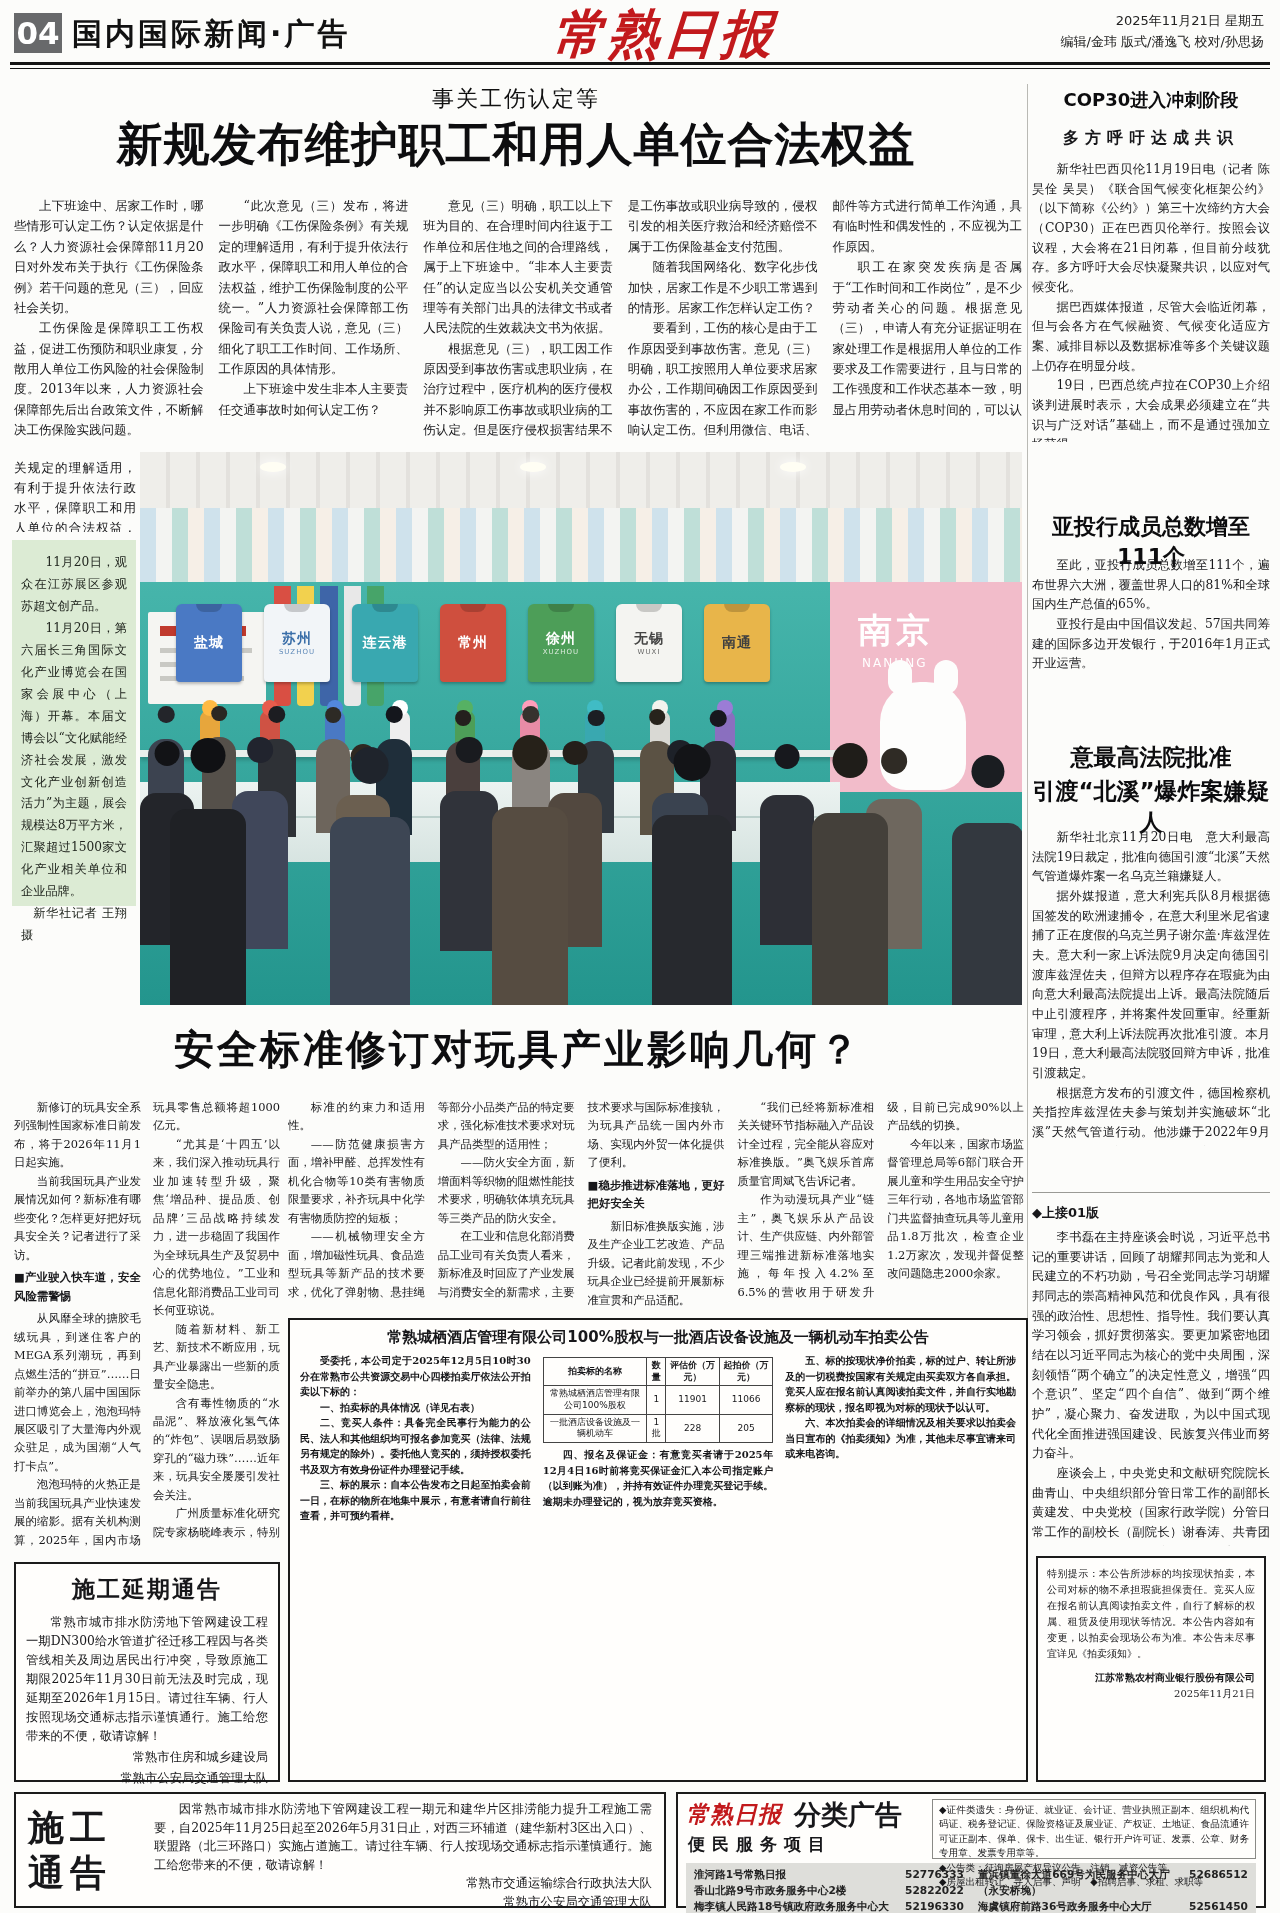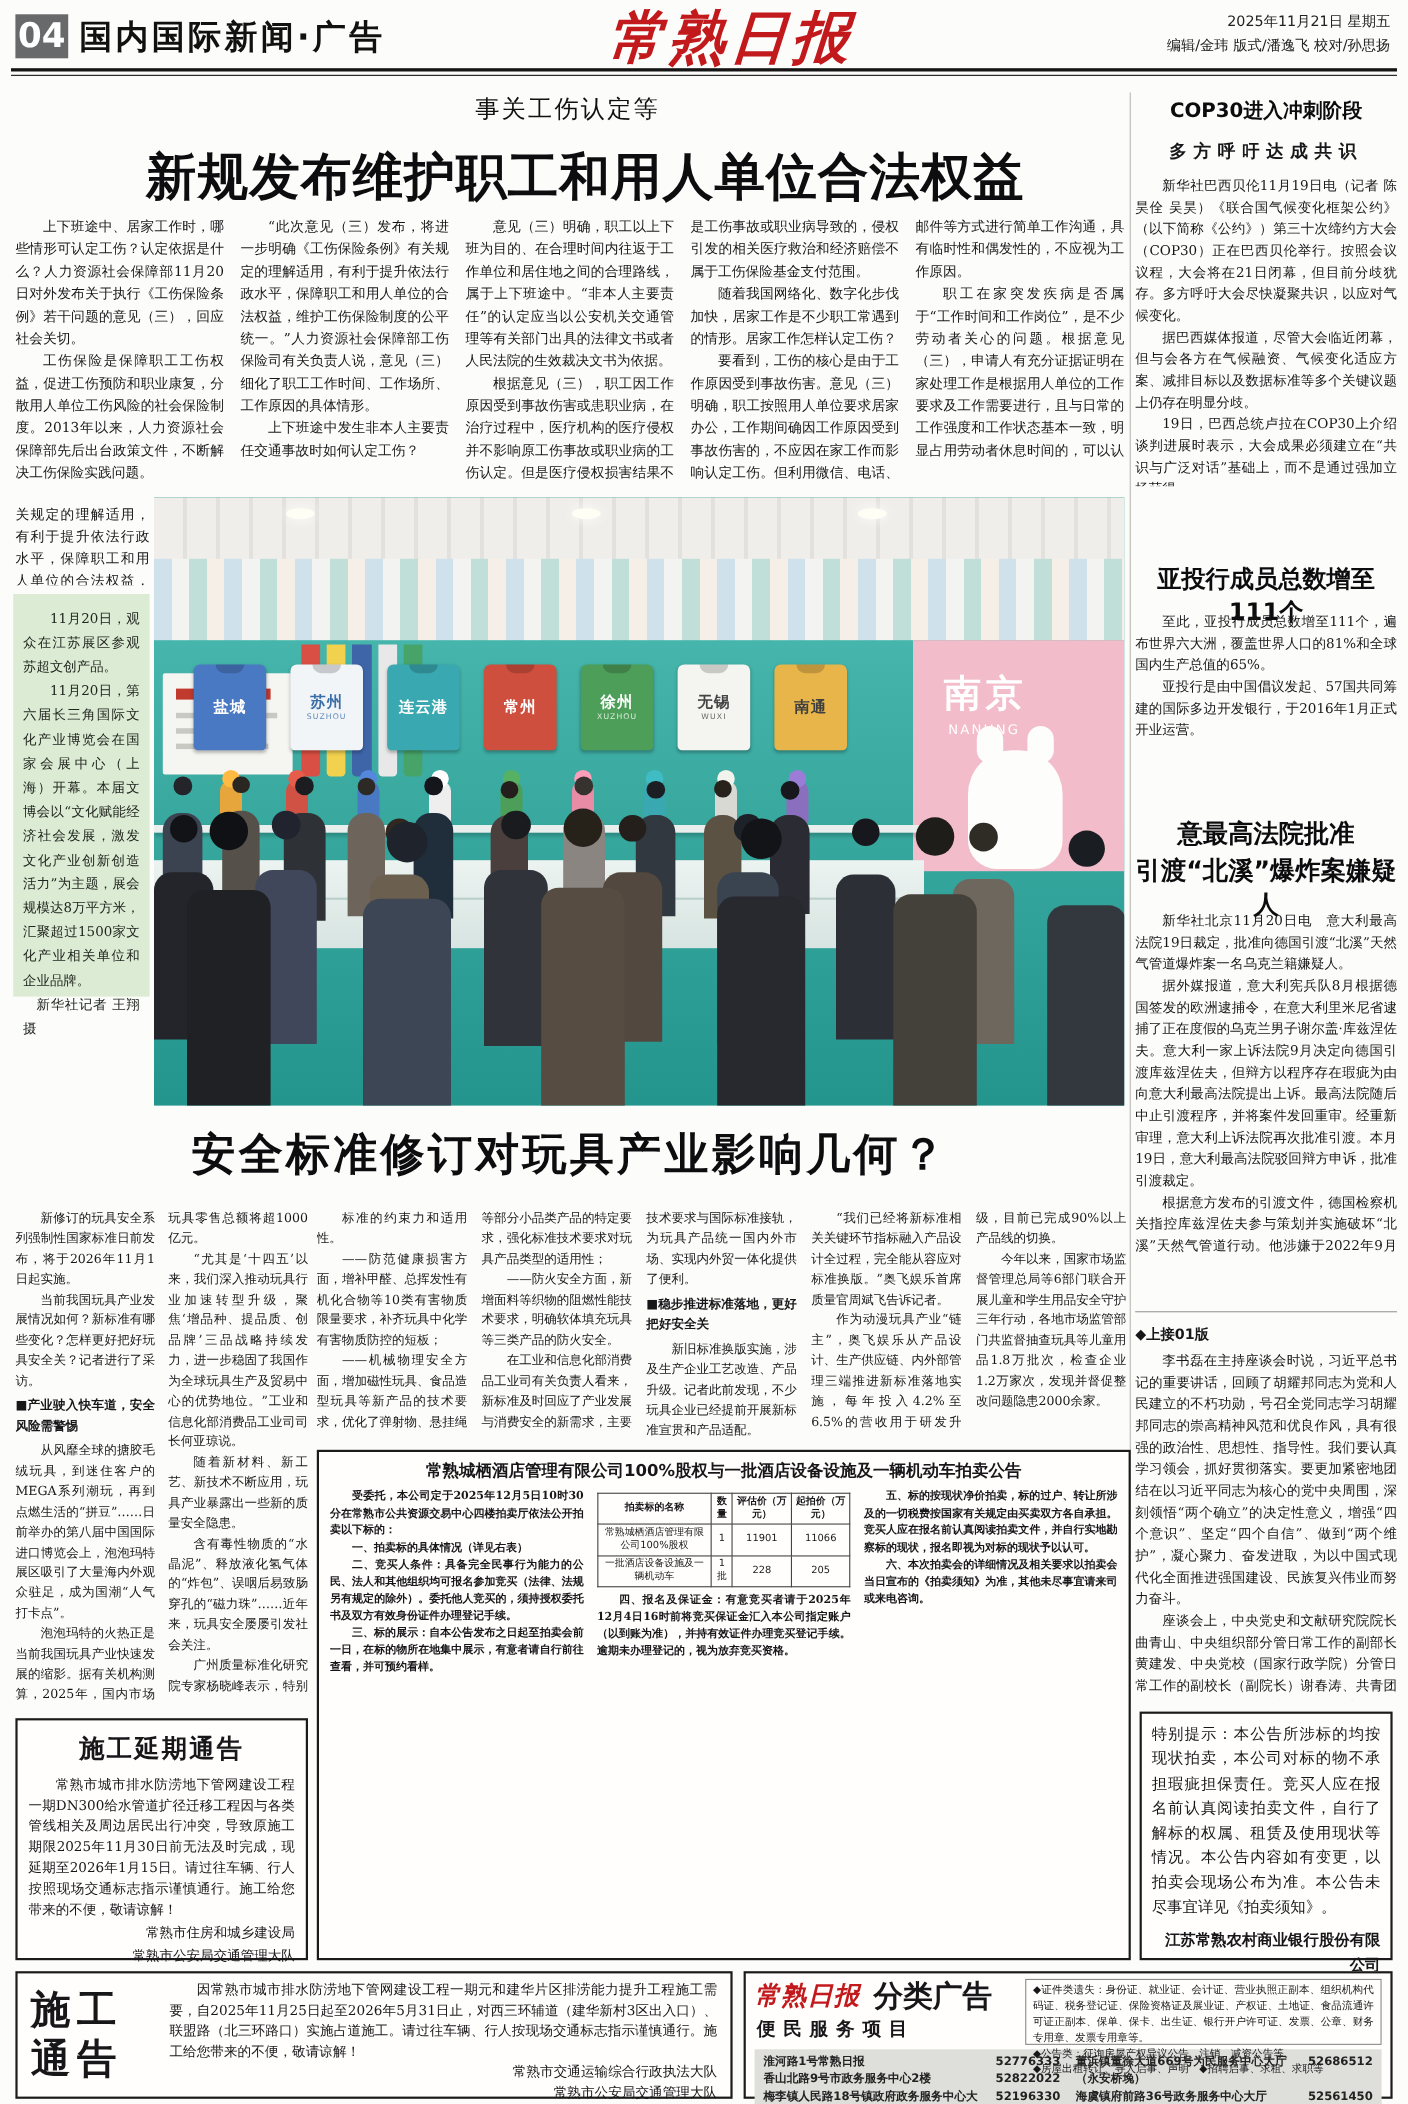--- a/index.html
+++ b/index.html
@@ -117,21 +117,21 @@
 
   .ad-auction{left:288px;top:1318px;width:740px;height:464px;padding:8px 10px;}
   .ad-auction h2{margin:0 0 6px;text-align:center;font-size:15px;font-family:"DejaVu Sans",sans-serif;}
   .auc-cols{position:relative;display:flex;gap:12px;height:404px;overflow:hidden;}
   .auc-col{flex:1;font-size:10px;line-height:1.55;text-align:justify;}
   .auc-table{width:100%;border-collapse:collapse;font-size:9px;margin:4px 0;
       font-family:"DejaVu Sans",sans-serif;}
   .auc-table th,.auc-table td{border:1px solid #444;padding:2px 2px;text-align:center;line-height:1.3;}
 
   .ad-aucside{left:1036px;top:1556px;width:230px;height:226px;padding:8px 9px;
-      font-size:14px;line-height:1.6;text-align:justify;}
+      font-size:10px;line-height:1.6;text-align:justify;}
   .ad-aucside .sig{text-align:right;margin-top:8px;font-weight:bold;}
   .ad-aucside .sig2{text-align:right;}
 
   .ad-constr{left:14px;top:1792px;width:652px;height:116px;padding:6px 12px;display:flex;gap:16px;}
   .constr-title{width:110px;font-size:36px;font-weight:bold;line-height:1.25;
       font-family:"DejaVu Sans",sans-serif;display:flex;align-items:center;letter-spacing:6px;}
   .constr-right{flex:1;font-size:12.4px;line-height:1.5;}
   .constr-right .body{text-align:justify;text-indent:2em;}
   .constr-right .sig{text-align:right;}
 
@@ -162,21 +162,21 @@
   <div class="abs section-title sans">国内国际新闻·广告</div>
   <div class="abs paper-logo">常熟日报</div>
   <div class="abs mast-right sans">
     <div>2025年11月21日 星期五</div>
     <div>编辑/金玮 版式/潘逸飞 校对/孙思扬</div>
   </div>
   <div class="abs rule-thick"></div>
   <div class="abs rule-thin"></div>
 
   <div class="abs kicker sans">事关工伤认定等</div>
-  <h1 class="abs headline1" style="margin:16px">新规发布维护职工和用人单位合法权益</h1>
+  <h1 class="abs headline1" style="margin:0">新规发布维护职工和用人单位合法权益</h1>
   <div class="abs lead-body">
       <p class="para">上下班途中、居家工作时，哪些情形可认定工伤？认定依据是什么？人力资源社会保障部11月20日对外发布关于执行《工伤保险条例》若干问题的意见（三），回应社会关切。</p>
       <p class="para">工伤保险是保障职工工伤权益，促进工伤预防和职业康复，分散用人单位工伤风险的社会保险制度。2013年以来，人力资源社会保障部先后出台政策文件，不断解决工伤保险实践问题。</p>
       <p class="para">“此次意见（三）发布，将进一步明确《工伤保险条例》有关规定的理解适用，有利于提升依法行政水平，保障职工和用人单位的合法权益，维护工伤保险制度的公平统一。”人力资源社会保障部工伤保险司有关负责人说，意见（三）细化了职工工作时间、工作场所、工作原因的具体情形。</p>
       <p class="para">上下班途中发生非本人主要责任交通事故时如何认定工伤？</p>
       <p class="para">意见（三）明确，职工以上下班为目的、在合理时间内往返于工作单位和居住地之间的合理路线，属于上下班途中。“非本人主要责任”的认定应当以公安机关交通管理等有关部门出具的法律文书或者人民法院的生效裁决文书为依据。</p>
       <p class="para">根据意见（三），职工因工作原因受到事故伤害或患职业病，在治疗过程中，医疗机构的医疗侵权并不影响原工伤事故或职业病的工伤认定。但是医疗侵权损害结果不是工伤事故或职业病导致的，侵权引发的相关医疗救治和经济赔偿不属于工伤保险基金支付范围。</p>
       <p class="para">随着我国网络化、数字化步伐加快，居家工作是不少职工常遇到的情形。居家工作怎样认定工伤？</p>
       <p class="para">要看到，工伤的核心是由于工作原因受到事故伤害。意见（三）明确，职工按照用人单位要求居家办公，工作期间确因工作原因受到事故伤害的，不应因在家工作而影响认定工伤。但利用微信、电话、邮件等方式进行简单工作沟通，具有临时性和偶发性的，不应视为工作原因。</p>
       <p class="para">职工在家突发疾病是否属于“工作时间和工作岗位”，是不少劳动者关心的问题。根据意见（三），申请人有充分证据证明在家处理工作是根据用人单位的工作要求及工作需要进行，且与日常的工作强度和工作状态基本一致，明显占用劳动者休息时间的，可以认定为“工作时间和工作岗位”，劳动者的工伤权益也将得到更好维护。</p>

